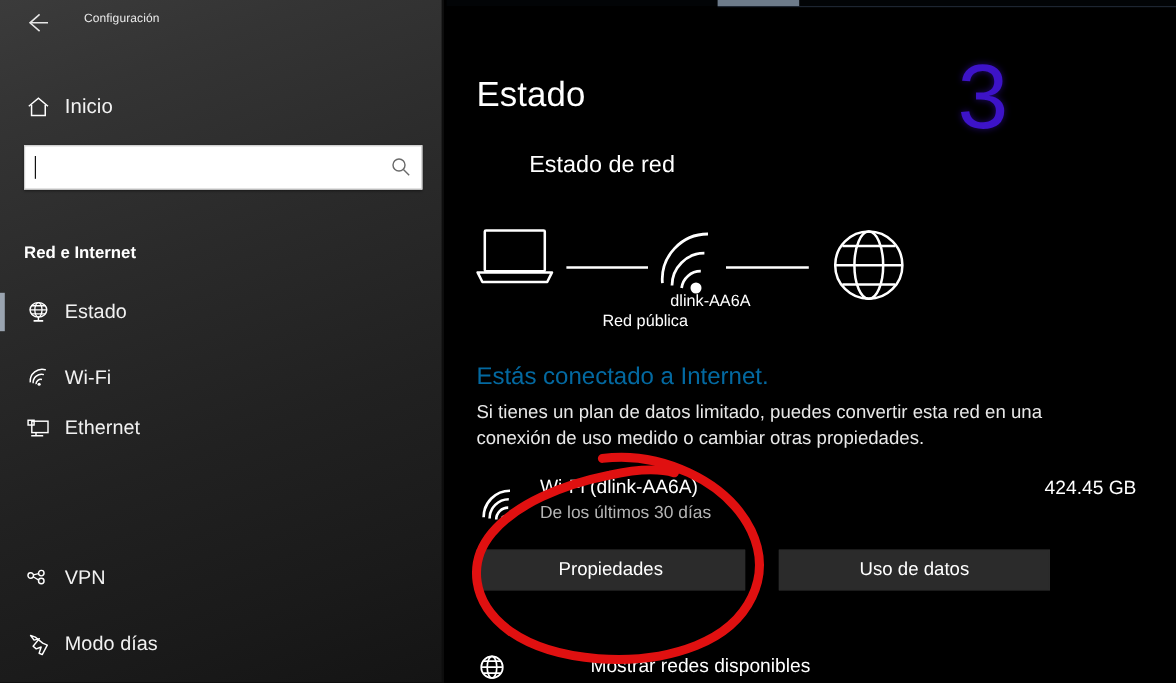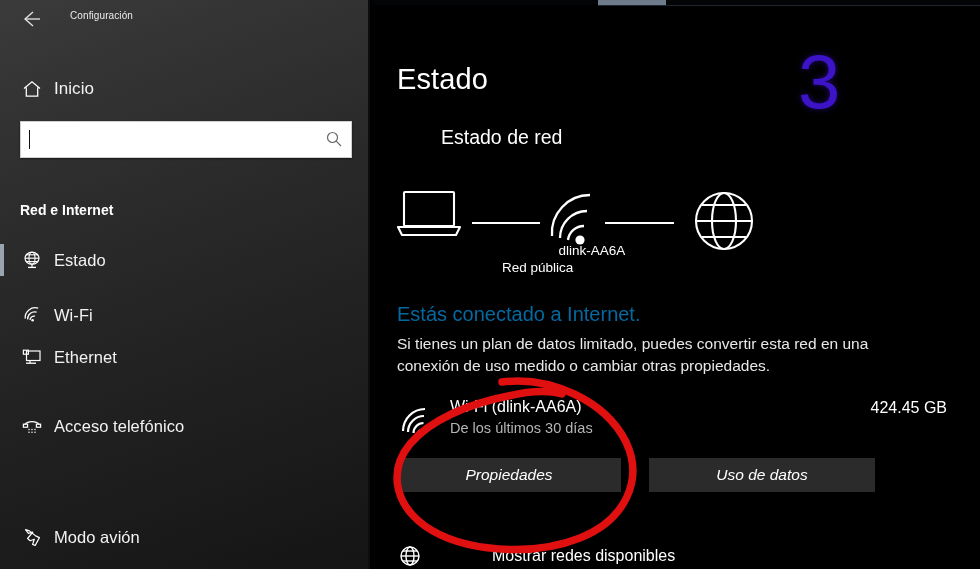--- a/index.html
+++ b/index.html
@@ -247,21 +247,20 @@
     position: absolute;
     top: 458px;
     height: 34px;
     background: #2b2b2b;
     border: 1px solid #2b2b2b;
     color: #ffffff;
     font-family: "Liberation Sans", sans-serif;
     font-size: 15.5px;
     cursor: default;
     padding: 0;
-    font-style: italic;
   }
   #btn-properties { left: 25px; width: 224px; }
   #btn-usage { left: 277px; width: 226px; }
 
   #show-networks {
     position: absolute;
     left: 25px; top: 543px;
     height: 26px;
     display: flex;
     align-items: center;
@@ -368,45 +367,41 @@
         <svg width="22" height="22" viewBox="0 0 22 22">
           <rect x="5.5" y="5" width="13.5" height="9.5" fill="none" stroke="#ffffff" stroke-width="1.2"></rect>
           <line x1="9" y1="14.5" x2="9" y2="17" stroke="#ffffff" stroke-width="1.2"></line>
           <line x1="5" y1="17.2" x2="15" y2="17.2" stroke="#ffffff" stroke-width="1.3"></line>
           <rect x="2.4" y="4.2" width="5" height="4" fill="none" stroke="#ffffff" stroke-width="1.2"></rect>
         </svg>
       </span>
       <span class="lbl">Ethernet</span>
     </div>
 
-    <div class="nav-row" style="top:405px">
-      <span class="ico">
-        <svg width="22" height="22" viewBox="0 0 22 22">
-          <path d="M3.6 9.6 A9 7 0 0 1 18.4 9.6" fill="none" stroke="#ffffff" stroke-width="1.3"></path>
-          <rect x="2.4" y="9.2" width="4.2" height="3" fill="none" stroke="#ffffff" stroke-width="1.2"></rect>
-          <rect x="15.4" y="9.2" width="4.2" height="3" fill="none" stroke="#ffffff" stroke-width="1.2"></rect>
-          <circle cx="8" cy="14.4" r=".75" fill="#ffffff"></circle>
-          <circle cx="11" cy="14.4" r=".75" fill="#ffffff"></circle>
-          <circle cx="14" cy="14.4" r=".75" fill="#ffffff"></circle>
-          <circle cx="8" cy="17.2" r=".75" fill="#ffffff"></circle>
-          <circle cx="11" cy="17.2" r=".75" fill="#ffffff"></circle>
-          <circle cx="14" cy="17.2" r=".75" fill="#ffffff"></circle>
-        </svg>
-      </span>
-      <span class="lbl">Acceso telefónico</span>
-    </div>
-
+
+    <div class="nav-row" style="top:461px">
+      <span class="ico">
+        <svg width="22" height="22" viewBox="0 0 22 22">
+          <circle cx="4.6" cy="8.6" r="2.3" fill="none" stroke="#ffffff" stroke-width="1.2"></circle>
+          <circle cx="13.4" cy="6.6" r="2.3" fill="none" stroke="#ffffff" stroke-width="1.2"></circle>
+          <circle cx="13.4" cy="13.2" r="2.3" fill="none" stroke="#ffffff" stroke-width="1.2"></circle>
+          <line x1="6.7" y1="8" x2="11.2" y2="7" stroke="#ffffff" stroke-width="1.1"></line>
+          <line x1="6.6" y1="9.6" x2="11.3" y2="12.4" stroke="#ffffff" stroke-width="1.1"></line>
+        </svg>
+      </span>
+      <span class="lbl">VPN</span>
+    </div>
 
     <div class="nav-row" style="top:516px">
       <span class="ico">
         <svg width="22" height="22" viewBox="0 0 22 22">
           <path d="M4.5 3.6 L7.4 7.4 L11.8 6.2 L6.6 12.5 L9.2 14.7 L13.3 13.2 L11.6 18.4 L14.2 19.5 L18.4 11.6 L14.6 9.9 L8.4 4.9 Z" fill="none" stroke="#ffffff" stroke-width="1.2" stroke-linejoin="round"></path>
         </svg>
       </span>
-      <span class="lbl">Modo avión</span>
+      <span class="lbl">Modo días</span>
     </div>
 
     <div id="sidebar-edge"></div>
   </div>
 
   <div id="main">
 
     <div id="top-strip"></div>
     <div id="top-strip-line"></div>
     <div id="top-strip-hl"></div>

